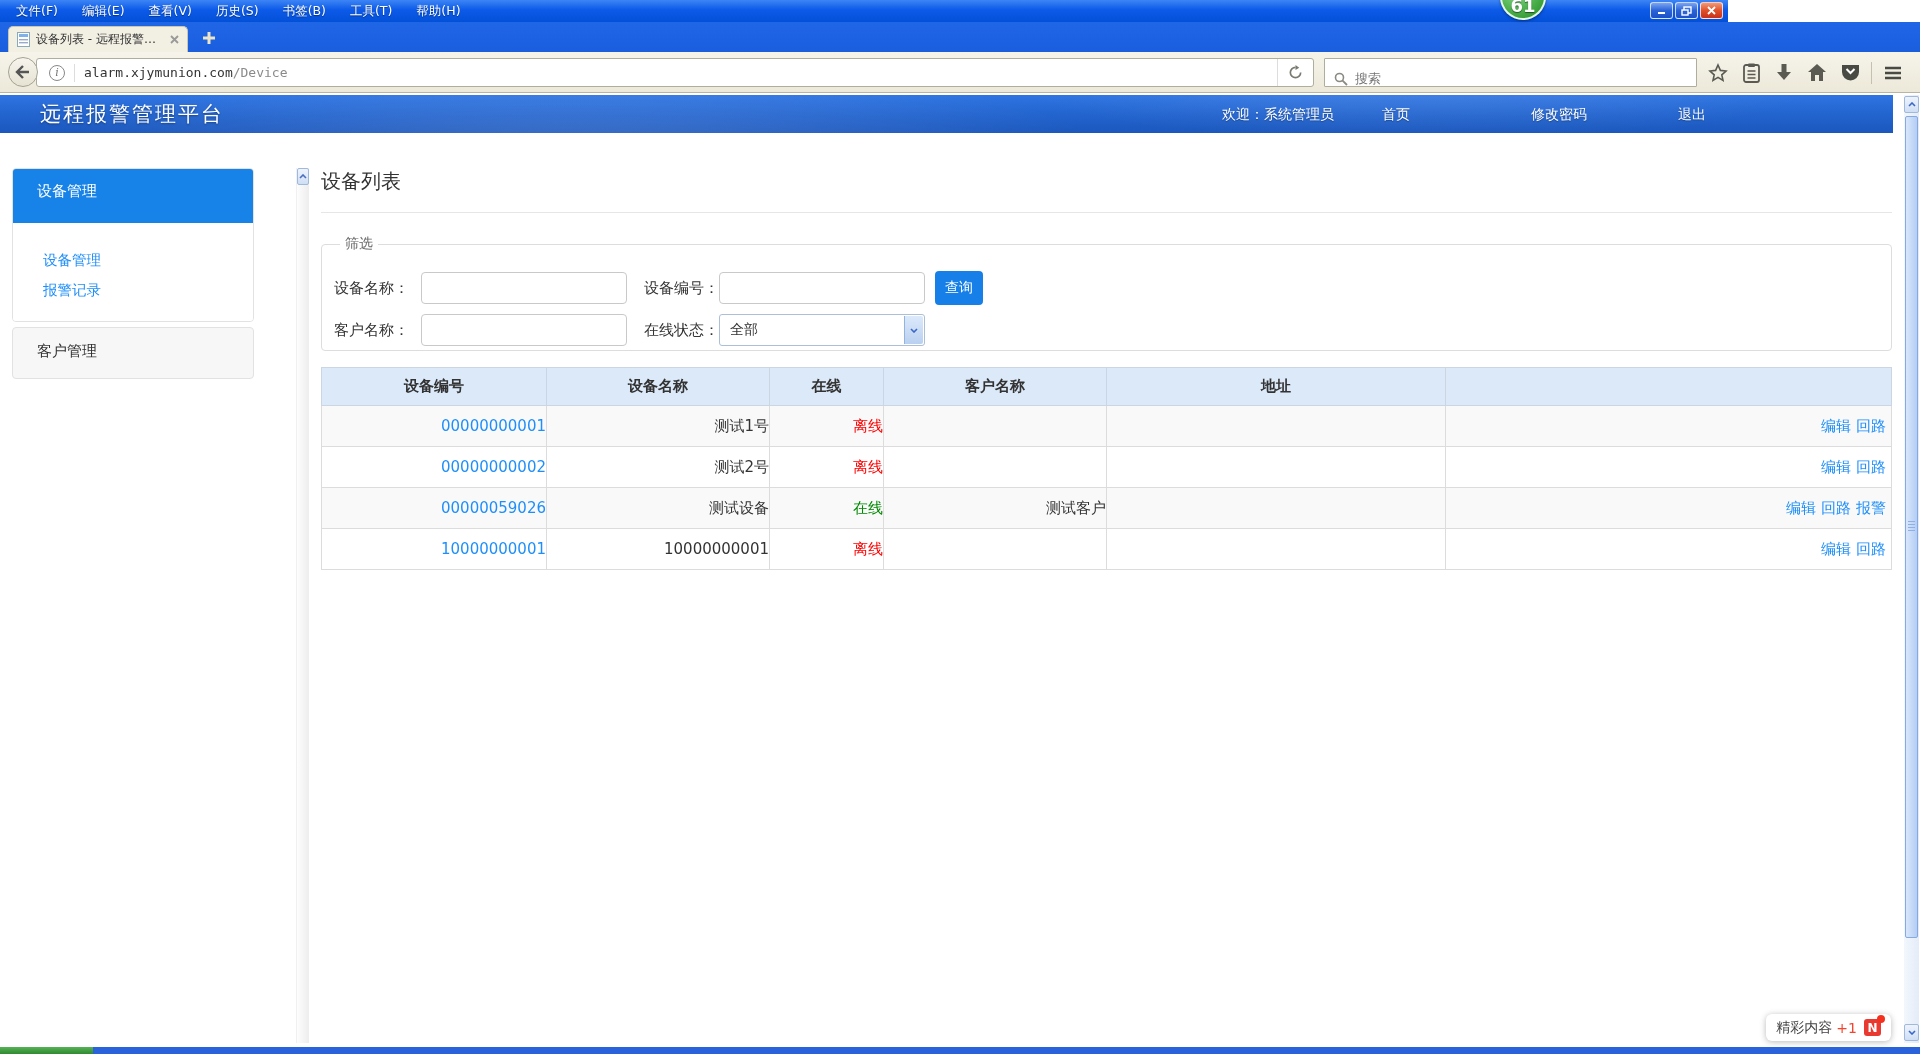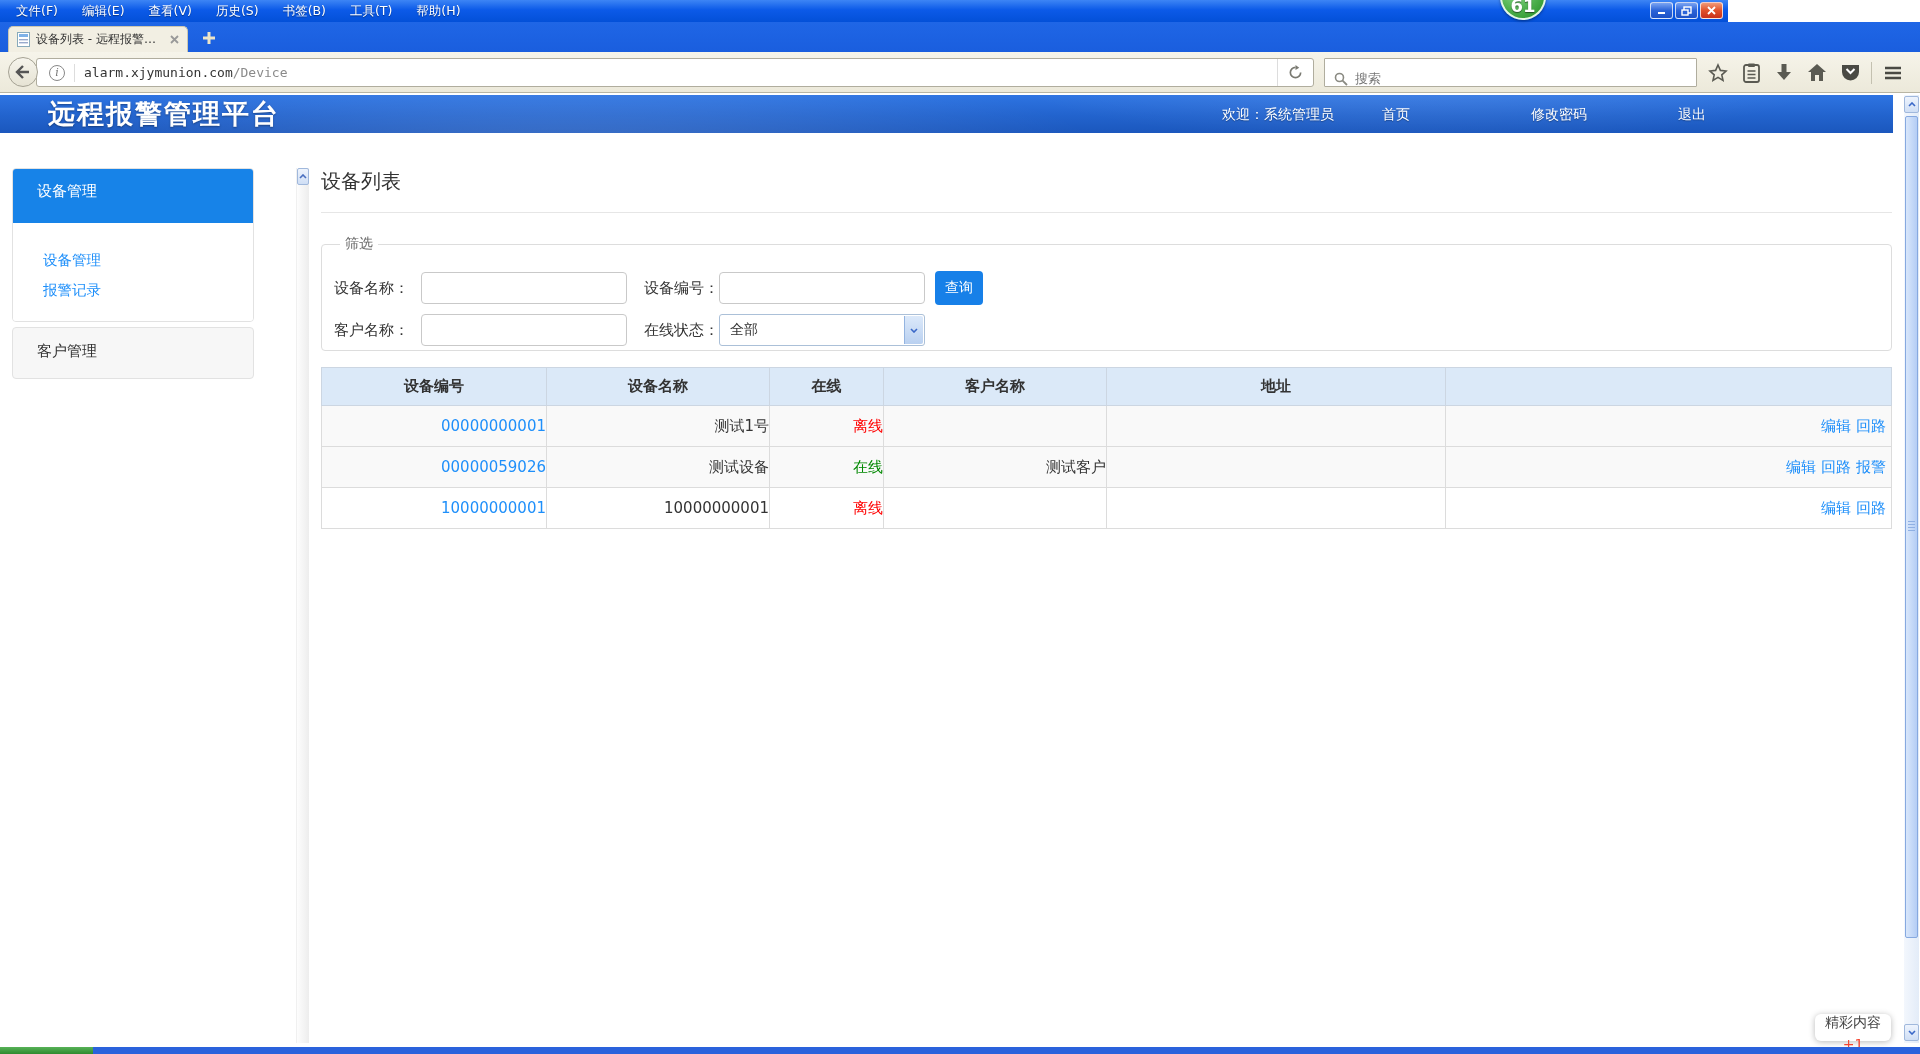--- a/index.html
+++ b/index.html
@@ -59,22 +59,22 @@
   .nav-sep { width:1px; height:22px; background:#c4c1b0; }
 
   
   .page { position:absolute; left:0; top:93px; width:1920px; height:954px; background:#fff; }
 
   .hdr { position:absolute; left:0; top:2px; width:1893px; height:38px; overflow:hidden;
          background:linear-gradient(180deg,#2e74e2 0%,#2263cd 55%,#1b57bd 100%); }
   .hdr::before { content:""; position:absolute; left:0; top:0; width:100%; height:100%;
          background:radial-gradient(ellipse 900px 160px at 30% 160%, rgba(255,255,255,.16), rgba(255,255,255,0) 60%),
                     radial-gradient(ellipse 700px 120px at 75% -60%, rgba(255,255,255,.12), rgba(255,255,255,0) 60%); }
-  .hdr-title { position:absolute; left:48px; top:0; line-height:38px; color:#fff; font-size:27px;
-               font-weight:bold; letter-spacing:2px; text-shadow:0 1px 2px rgba(0,0,0,.35); }
+  .hdr-title { position:absolute; left:40px; top:0; line-height:38px; color:#fff; font-size:21px;
+               font-weight:normal; letter-spacing:2px; text-shadow:0 1px 2px rgba(0,0,0,.35); }
   .hdr-link { position:absolute; top:0; line-height:38px; color:#fff; font-size:14px; cursor:pointer;
               text-shadow:0 1px 1px rgba(0,0,0,.3); }
 
   
   .panel { position:absolute; left:12px; width:242px; border:1px solid #e2e2e2; border-radius:4px;
            background:#f7f7f7; overflow:hidden; }
   .panel-hd-active { background:#1783e8; color:#fff; font-size:15px; padding:13px 0 0 24px; height:54px; }
   .panel-body { background:#fff; height:99px; padding:22px 0 0 30px; }
   .panel-body .slink { display:block; color:#1e8ffa; font-size:14.5px; line-height:30px; cursor:pointer; text-decoration:none; }
   .panel-hd { color:#333; font-size:15px; padding:14px 0 0 24px; height:100%; }
@@ -122,21 +122,21 @@
   .ms-up { position:absolute; top:1px; left:0; }
   .ms-down { position:absolute; bottom:2px; left:0; }
   .ms-thumb { position:absolute; left:1px; top:21px; width:13px; height:822px;
               background:linear-gradient(90deg,#d9e7fb,#b4cdf5); border:1px solid #86a9e0; border-radius:2px; }
   .ms-grip { position:absolute; left:2px; top:50%; margin-top:-6px; width:7px; height:12px;
              background:repeating-linear-gradient(180deg,#8fb0e4 0 1px,rgba(0,0,0,0) 1px 3px); }
 
   
   .toast { position:absolute; right:29px; bottom:13px; height:27px; background:#fff; border-radius:6px;
            box-shadow:0 1px 6px rgba(0,0,0,.28); display:flex; align-items:center; gap:4px;
-           padding:0 10px; z-index:26;flex-direction:column; }
+           padding:0 10px; z-index:26; }
   .toast-text { font-size:14px; color:#444; }
   .toast-plus { font-size:14px; color:#f4442e; }
   .toast-badge { position:relative; width:17px; height:17px; background:#e83a30; border-radius:3px;
                  color:#fff; font-size:12px; font-weight:bold; display:flex; align-items:center;
                  justify-content:center; margin-left:3px; }
   .toast-dot { position:absolute; right:-4px; top:-4px; width:8px; height:8px; border-radius:50%;
                background:#f4301e; }
 
   
   .bottom-strip { position:absolute; left:0; bottom:0; width:1920px; height:7px; background:#2a62dc; z-index:40; }
@@ -340,20 +340,28 @@
       </thead>
       <tbody>
         <tr class="odd">
           <td><span class="dev-no">00000000001</span></td>
           <td>测试1号</td>
           <td><span style="color: rgb(255, 0, 0);">离线</span></td>
           <td></td>
           <td></td>
           <td><a class="act-link">编辑</a><a class="act-link">回路</a></td>
         </tr>
+        <tr>
+          <td><span class="dev-no">00000000002</span></td>
+          <td>测试2号</td>
+          <td><span style="color: rgb(255, 0, 0);">离线</span></td>
+          <td></td>
+          <td></td>
+          <td><a class="act-link">编辑</a><a class="act-link">回路</a></td>
+        </tr>
         <tr class="odd">
           <td><span class="dev-no">00000059026</span></td>
           <td>测试设备</td>
           <td><span style="color: rgb(0, 136, 0);">在线</span></td>
           <td>测试客户</td>
           <td></td>
           <td><a class="act-link">编辑</a><a class="act-link">回路</a><a class="act-link">报警</a></td>
         </tr>
         <tr>
           <td><span class="dev-no">10000000001</span></td>

